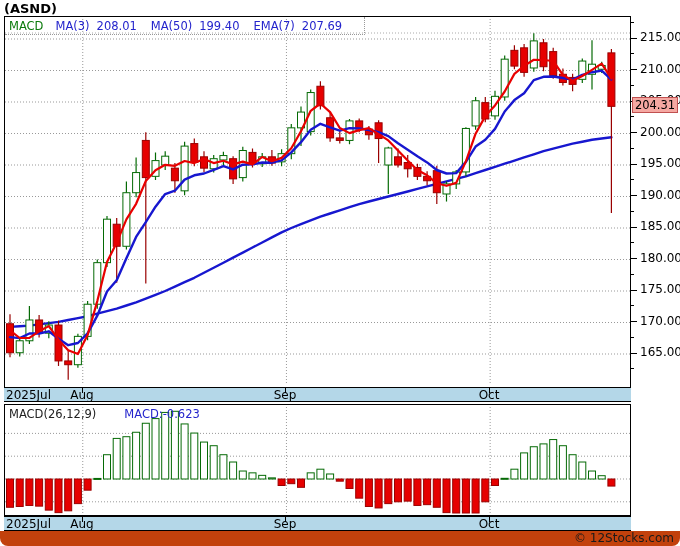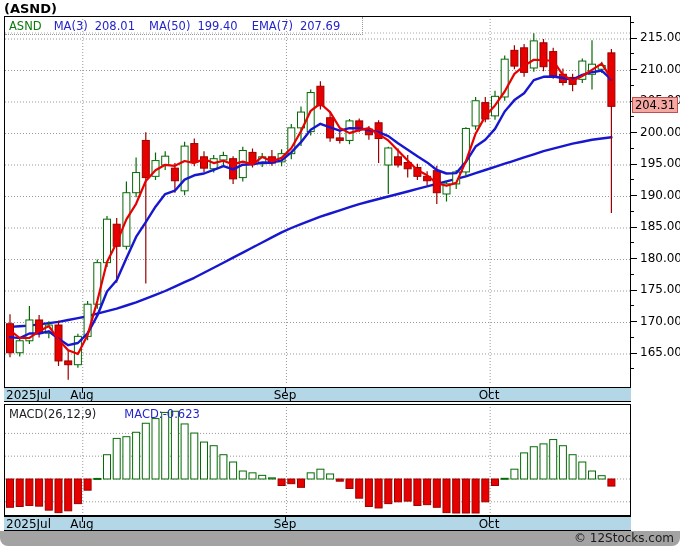--- a/index.html
+++ b/index.html
@@ -30,21 +30,21 @@
   .lastPrice{position:absolute;left:1px;width:44px;height:14px;background:#f5a8a2;
              border:1px solid #c05050;font-size:11.5px;color:#000;text-align:center;
              line-height:14px;z-index:6;}
   .band{position:absolute;left:4px;width:627px;height:13px;background:#b4d7e8;
         border-top:1px solid #000;border-bottom:1px solid #000;}
   #band1{top:387px;}
   #band2{top:516px;}
   .mon{position:absolute;top:0px;font-size:12px;color:#000;white-space:nowrap;}
   .mon.centered{transform:translateX(-50%);}
   .btick{position:absolute;top:0;width:1px;height:5px;background:#000;}
-  .copy{position:absolute;left:0px;top:531px;width:680px;height:15px;background:#a3a3a3;
+  .copy{position:absolute;left:0px;top:531px;width:680px;height:15px;background:#c2410c;
         font-size:12px;color:#1a1a1a;text-align:right;padding-right:6px;box-sizing:border-box;}
 </style>
 </head>
 <body>
 
 <div class="page">
 
   <div class="title">(ASND)</div>
 
   <div class="panel" id="mainPanel">
@@ -192,21 +192,21 @@
           <rect x="583.5" y="47.2" width="7" height="10.079999999999963" fill="#ffffff" stroke="#056a05" stroke-width="1"></rect>
           <line x1="596.6999999999999" x2="596.6999999999999" y1="44.679999999999964" y2="56.02000000000003" stroke="#056a05" stroke-width="1.2"></line>
           <rect x="593.1999999999999" y="48.45999999999992" width="7" height="3.7800000000001432" fill="#ffffff" stroke="#056a05" stroke-width="1"></rect>
           <line x1="606.4" x2="606.4" y1="32.07999999999996" y2="195.87999999999997" stroke="#990000" stroke-width="1.2"></line>
           <rect x="602.9" y="35.85999999999993" width="7" height="53.48700000000005" fill="#e60000" stroke="#990000" stroke-width="1"></rect>
         </g>
         <polyline points="5.0,320.1 14.7,321.1 24.4,316.5 34.1,316.5 43.8,314.3 53.5,321.7 63.2,328.2 72.9,326.0 82.6,316.3 92.3,298.7 102.0,274.5 111.7,263.2 121.4,241.3 131.1,219.9 140.8,205.1 150.5,189.7 160.2,177.1 169.9,173.7 179.6,162.6 189.3,158.3 199.0,156.5 208.7,152.8 218.4,149.2 228.1,152.4 237.8,147.7 247.5,147.4 257.2,145.5 266.9,145.7 276.6,143.4 286.3,135.3 296.0,125.2 305.7,112.8 315.4,106.8 325.1,110.3 334.8,113.6 344.5,111.2 354.2,111.4 363.9,113.0 373.6,115.1 383.3,119.1 393.0,126.3 402.7,132.7 412.4,139.3 422.1,145.4 431.8,153.0 441.5,156.5 451.2,156.1 460.9,144.9 470.6,129.6 480.3,122.7 490.0,111.9 499.7,94.5 509.4,83.1 519.1,76.2 528.8,63.1 538.5,59.8 548.2,59.5 557.9,61.0 567.6,62.6 577.3,57.9 587.0,55.2 596.7,53.6 606.4,62.5" fill="none" stroke="#1717cf" stroke-width="2.4" stroke-linejoin="round" stroke-linecap="round"></polyline>
         <polyline points="5.0,313.3 14.7,321.0 24.4,320.8 34.1,314.3 43.8,309.1 53.5,322.7 63.2,333.2 72.9,337.0 82.6,318.1 92.3,284.1 102.0,245.0 111.7,225.7 121.4,202.4 131.1,186.8 140.8,164.0 150.5,153.3 160.2,147.8 169.9,148.8 179.6,144.0 189.3,146.1 199.0,141.9 208.7,146.1 218.4,143.8 228.1,147.4 237.8,144.6 247.5,147.4 257.2,140.0 266.9,144.2 276.6,140.9 286.3,131.2 296.0,114.2 305.7,93.8 315.4,86.5 325.1,95.1 334.8,111.0 344.5,116.1 354.2,113.1 363.9,111.2 373.6,117.1 383.3,123.4 393.0,133.5 402.7,143.6 412.4,153.0 422.1,158.3 431.8,166.3 441.5,168.8 451.2,165.9 460.9,144.4 470.6,116.7 480.3,99.1 490.0,88.4 499.7,74.5 509.4,56.9 519.1,48.9 528.8,42.8 538.5,43.0 548.2,44.0 557.9,57.9 567.6,63.8 577.3,59.0 587.0,52.9 596.7,46.6 606.4,61.7" fill="none" stroke="#e80000" stroke-width="2.2" stroke-linejoin="round" stroke-linecap="round"></polyline>
       </svg>
     <div class="legend">
-      <span class="sym">ASND</span>
+      <span class="sym">MACD</span>
       <span class="lbl">MA(3)</span>
       <span class="val">208.01</span>
       <span class="lbl">MA(50)</span>
       <span class="val">199.40</span>
       <span class="lbl">EMA(7)</span>
       <span class="val">207.69</span>
     </div>
   </div>
 
   <div class="yaxis" id="priceAxis">

